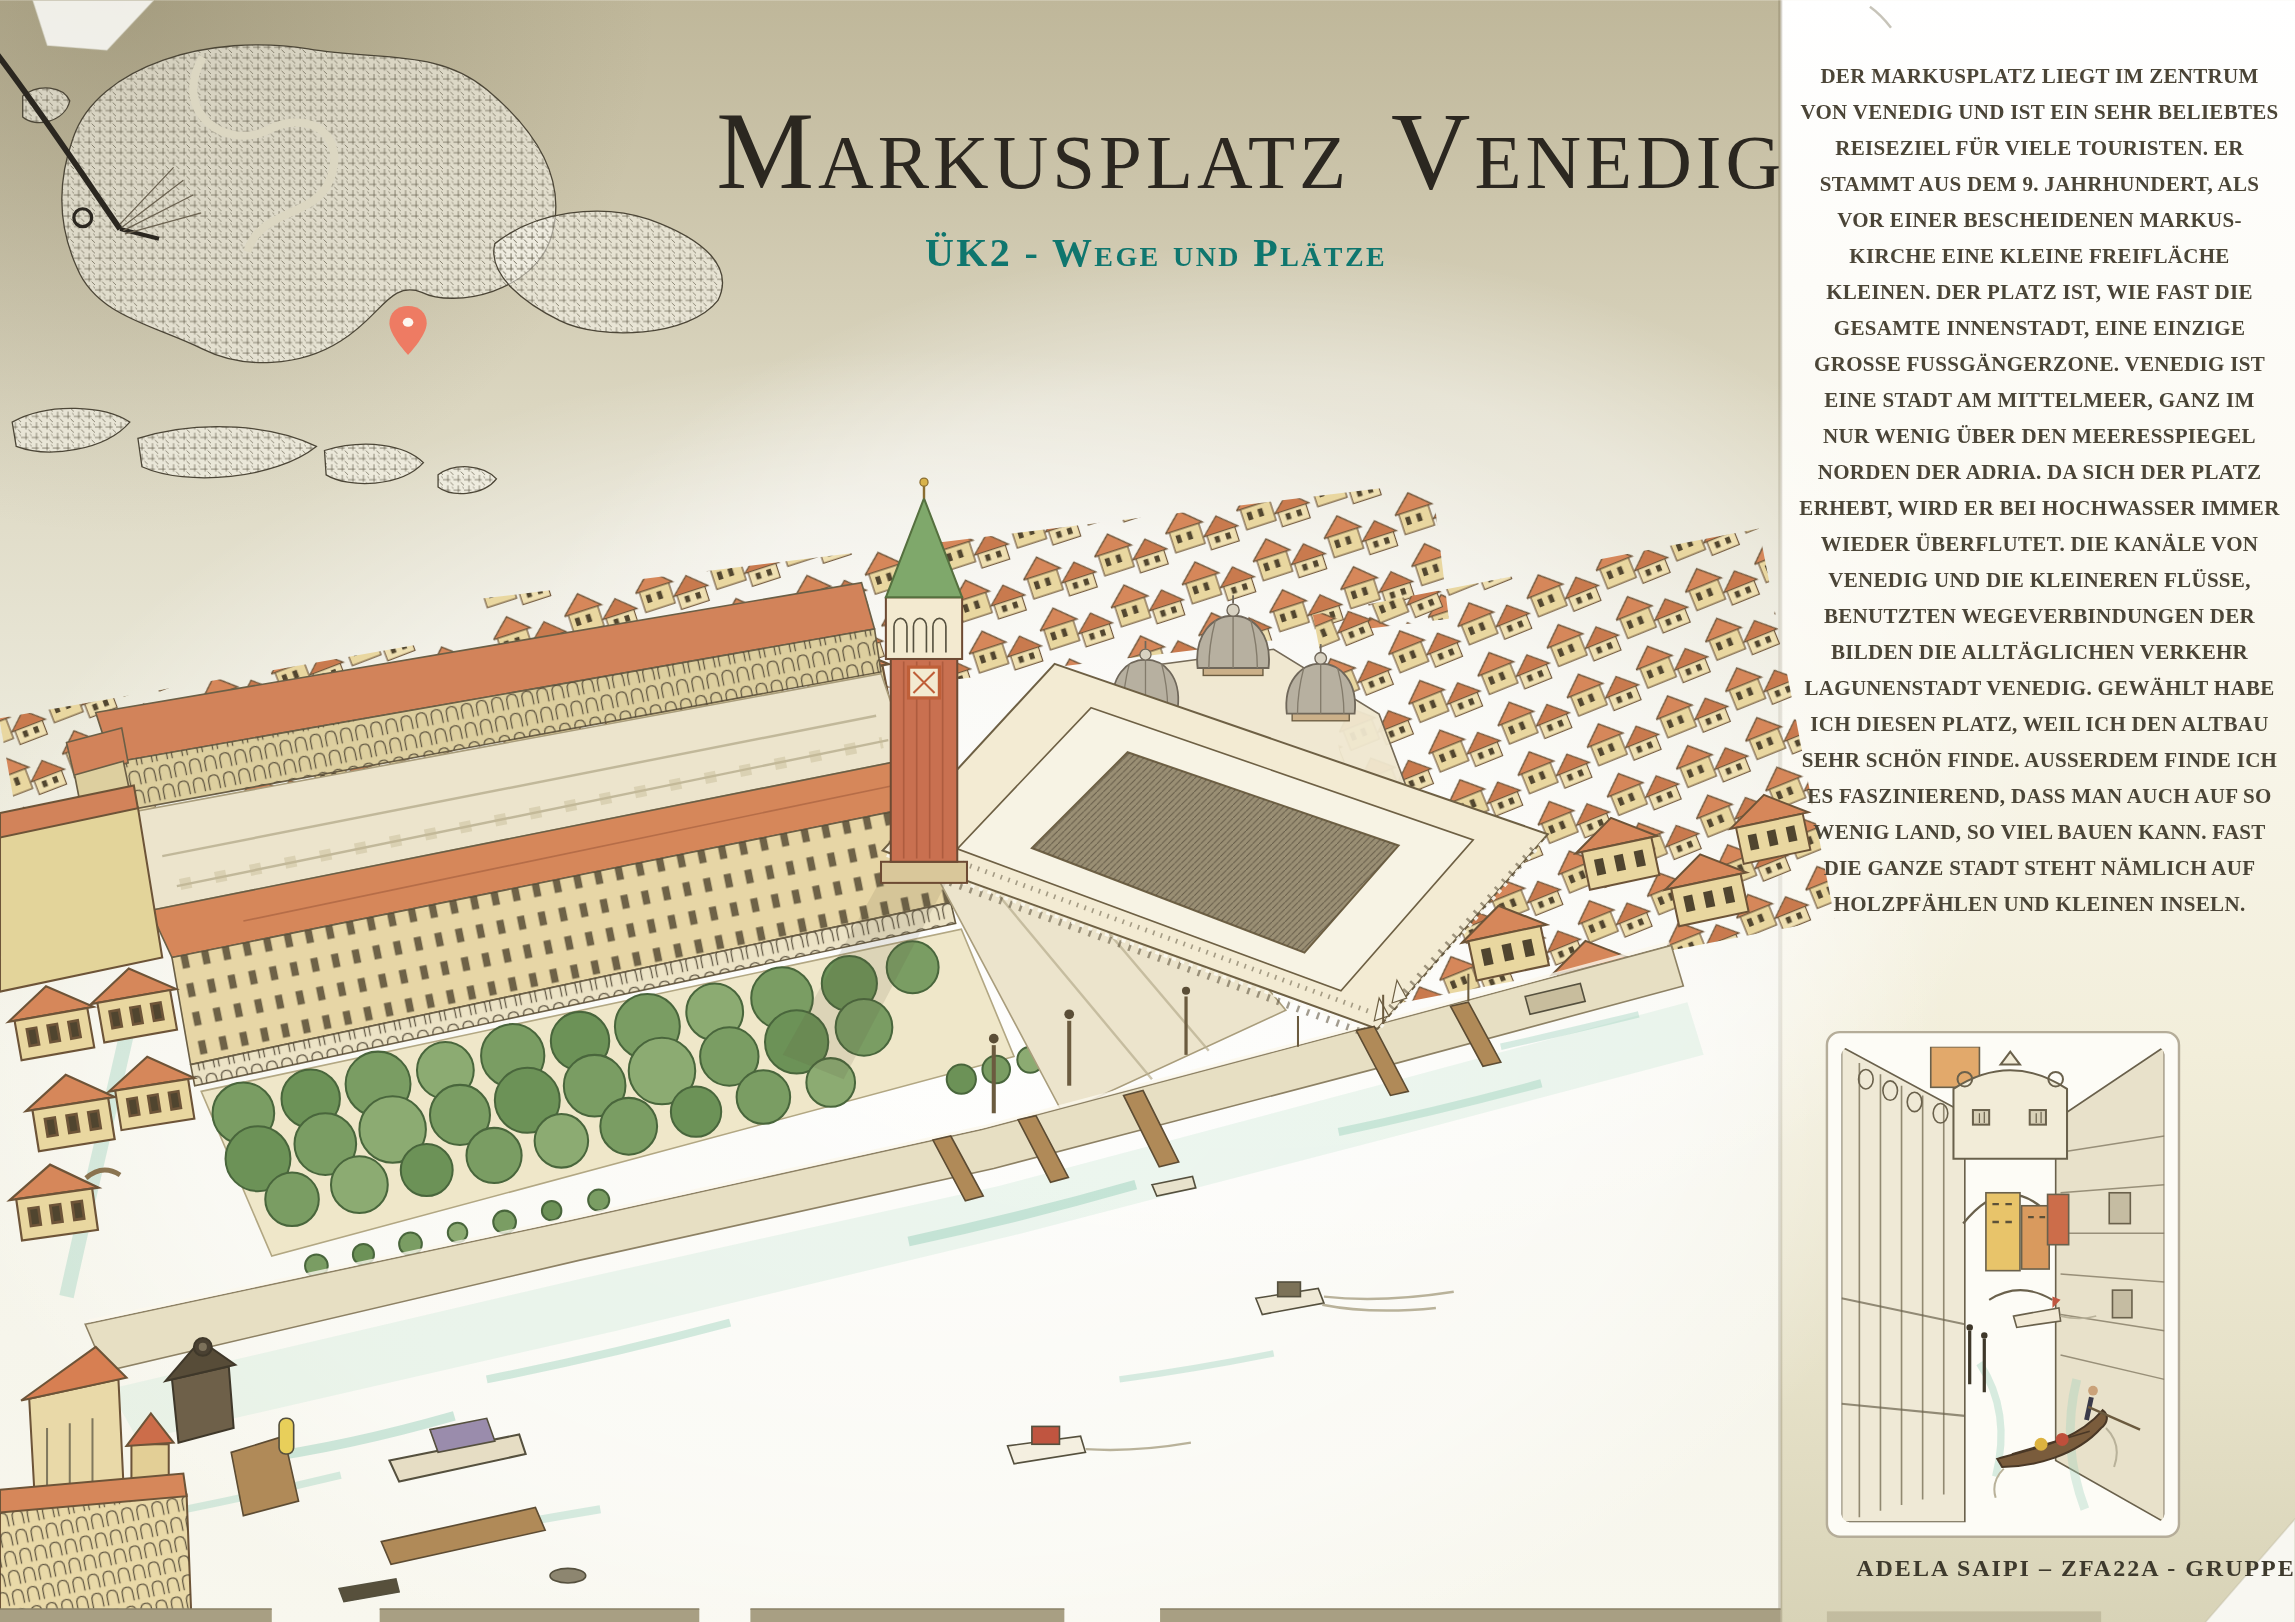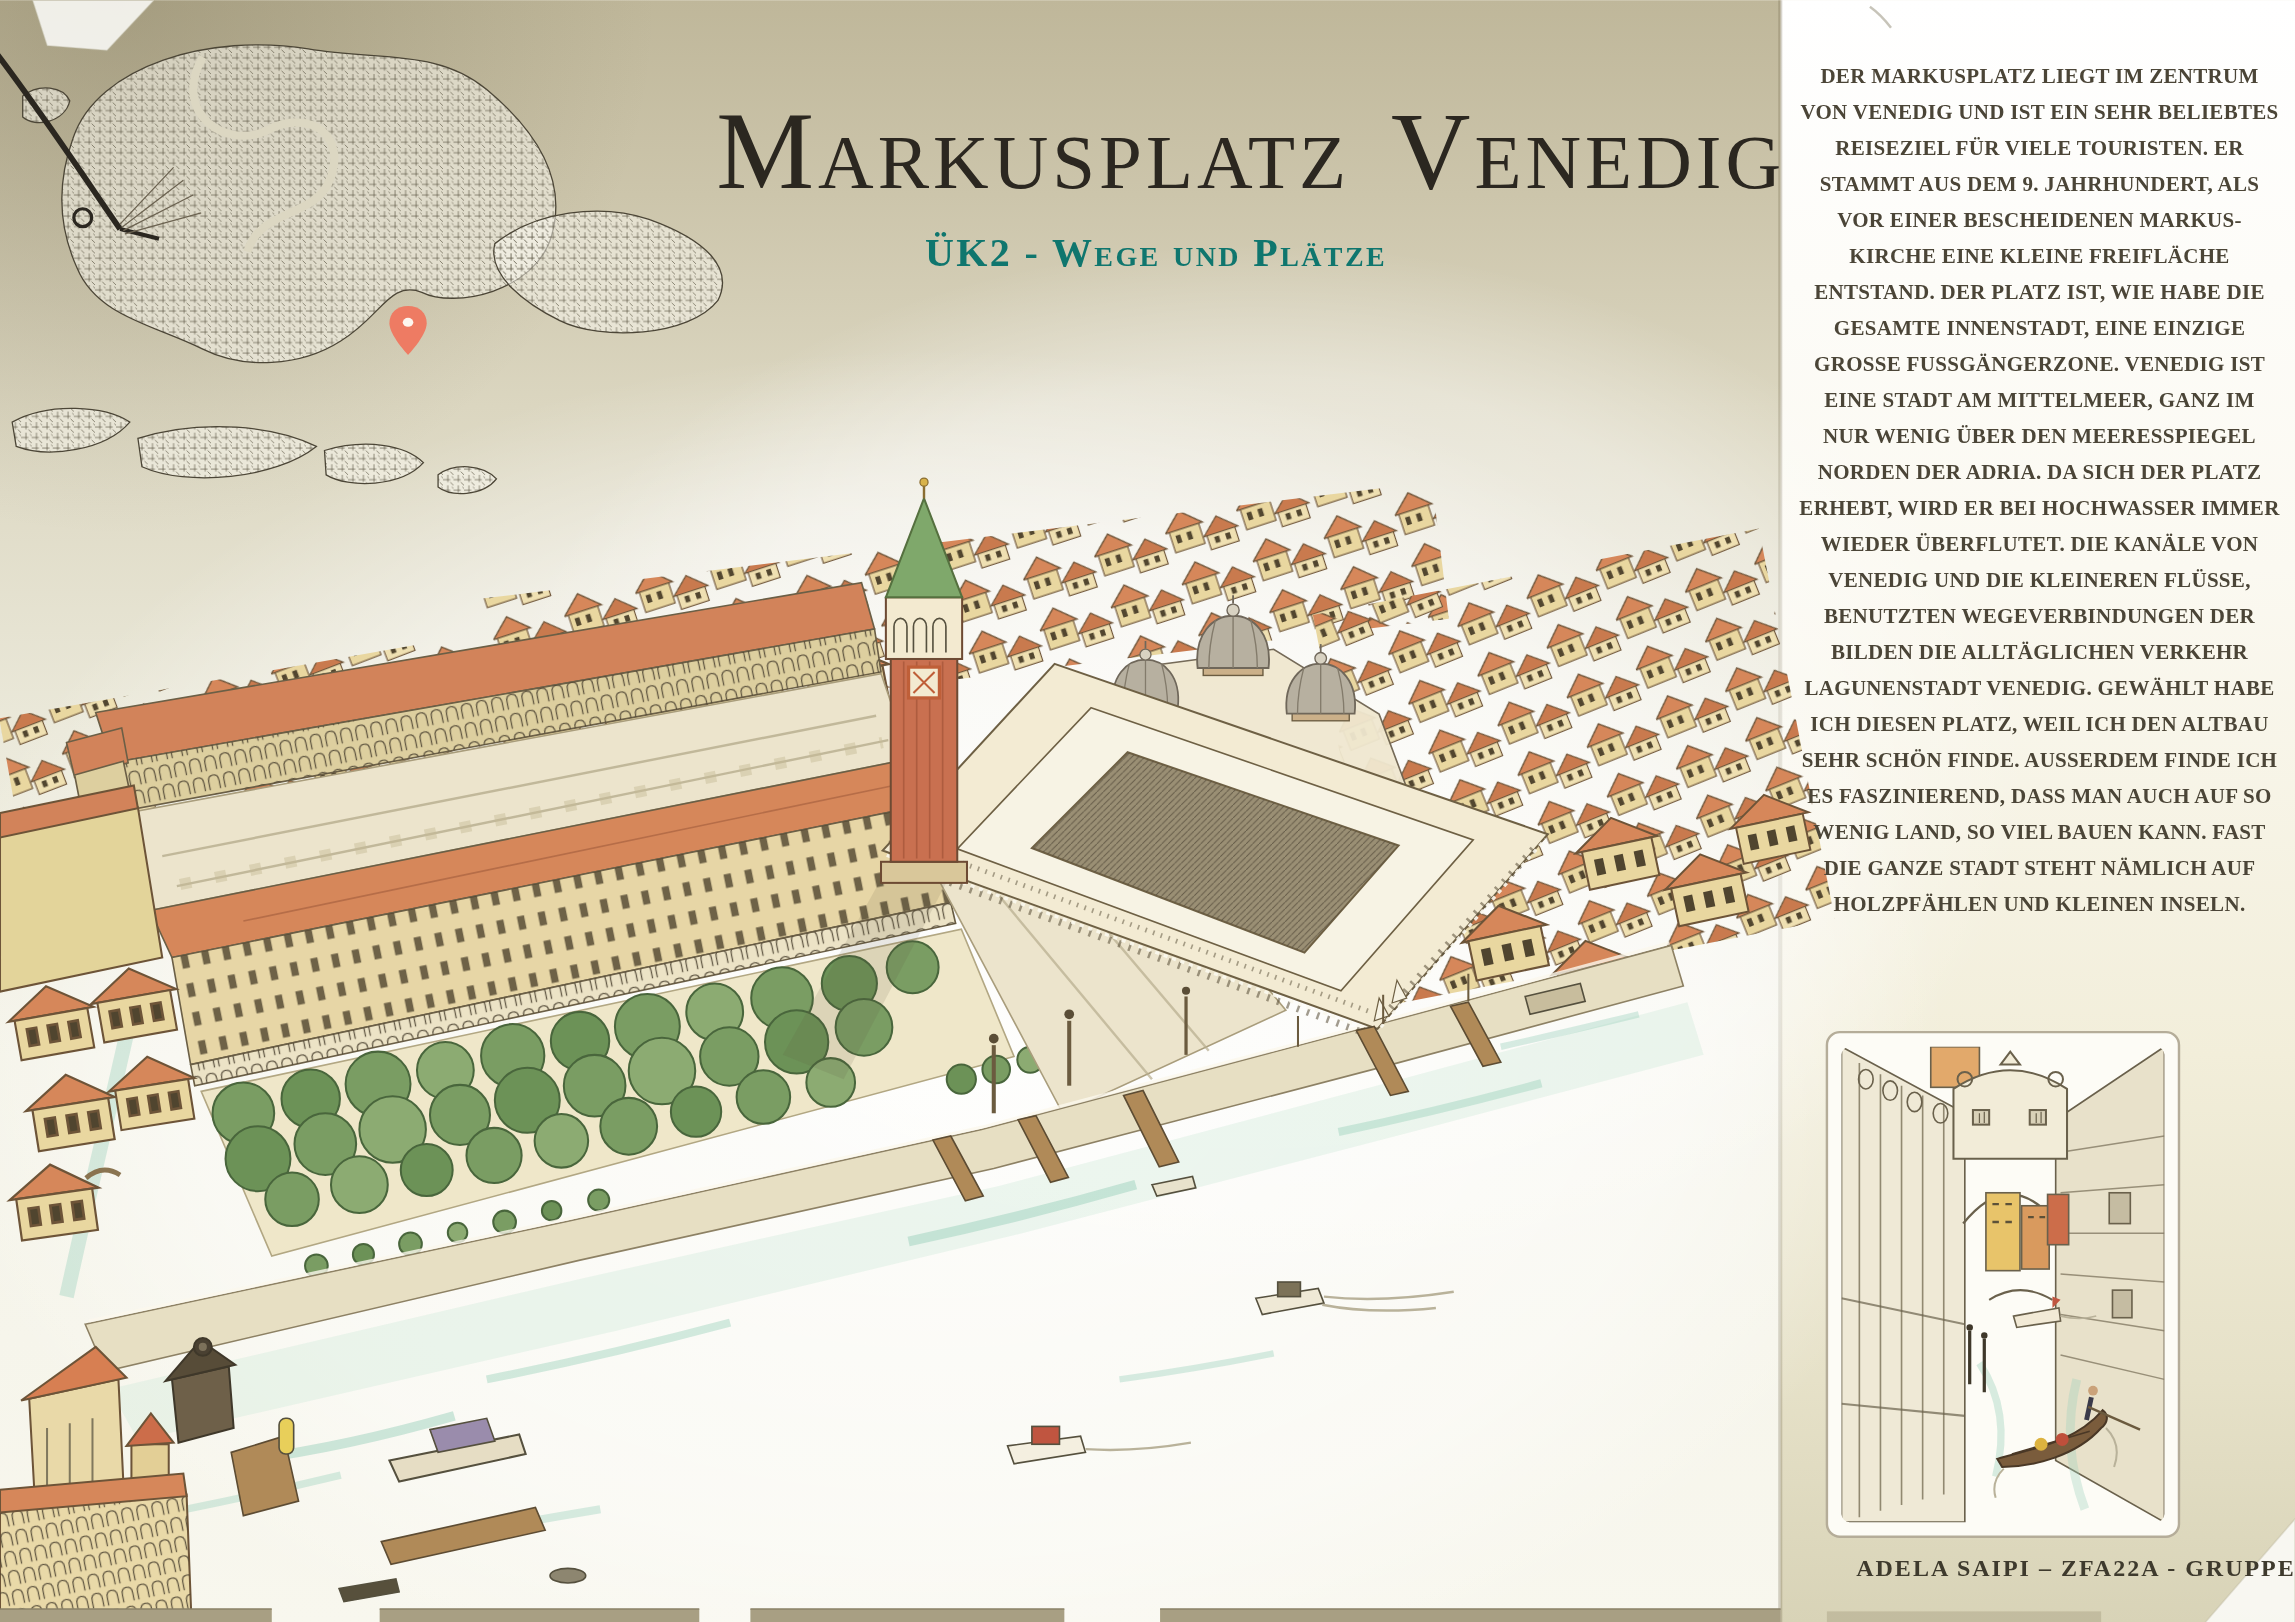--- a/index.html
+++ b/index.html
@@ -436,21 +436,21 @@
 
 <h1 class="overlay title">Markusplatz Venedig</h1>
 <div class="overlay subtitle">ÜK2 - Wege und Plätze</div>
 <div class="overlay body-col">
       <div class="line">DER MARKUSPLATZ LIEGT IM ZENTRUM</div>
       <div class="line">VON VENEDIG UND IST EIN SEHR BELIEBTES</div>
       <div class="line">REISEZIEL FÜR VIELE TOURISTEN. ER</div>
       <div class="line">STAMMT AUS DEM 9. JAHRHUNDERT, ALS</div>
       <div class="line">VOR EINER BESCHEIDENEN MARKUS-</div>
       <div class="line">KIRCHE EINE KLEINE FREIFLÄCHE</div>
-      <div class="line">ENTSTAND. DER PLATZ IST, WIE HABE DIE</div>
+      <div class="line">KLEINEN. DER PLATZ IST, WIE FAST DIE</div>
       <div class="line">GESAMTE INNENSTADT, EINE EINZIGE</div>
       <div class="line">GROSSE FUSSGÄNGERZONE. VENEDIG IST</div>
       <div class="line">EINE STADT AM MITTELMEER, GANZ IM</div>
       <div class="line">NUR WENIG ÜBER DEN MEERESSPIEGEL</div>
       <div class="line">NORDEN DER ADRIA. DA SICH DER PLATZ</div>
       <div class="line">ERHEBT, WIRD ER BEI HOCHWASSER IMMER</div>
       <div class="line">WIEDER ÜBERFLUTET. DIE KANÄLE VON</div>
       <div class="line">VENEDIG UND DIE KLEINEREN FLÜSSE,</div>
       <div class="line">BENUTZTEN WEGEVERBINDUNGEN DER</div>
       <div class="line">BILDEN DIE ALLTÄGLICHEN VERKEHR</div>

